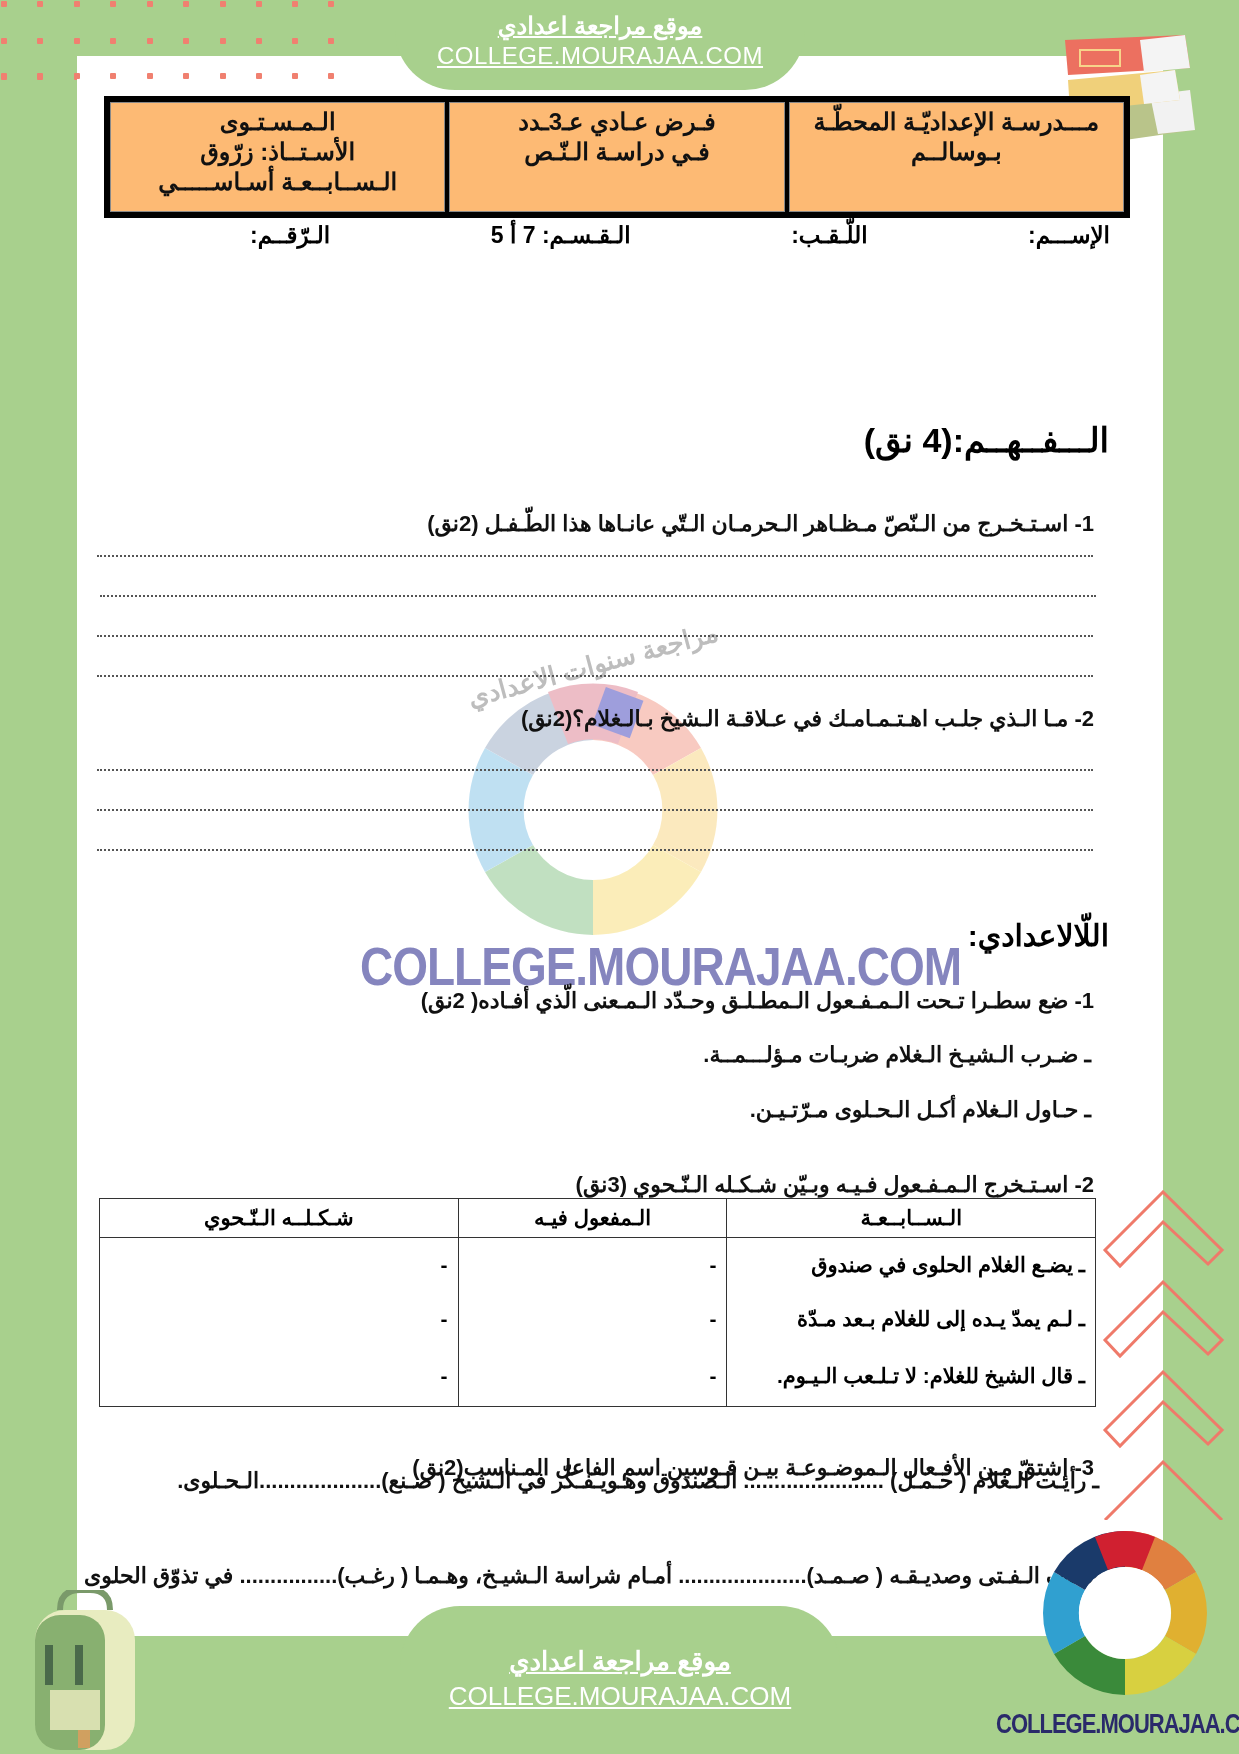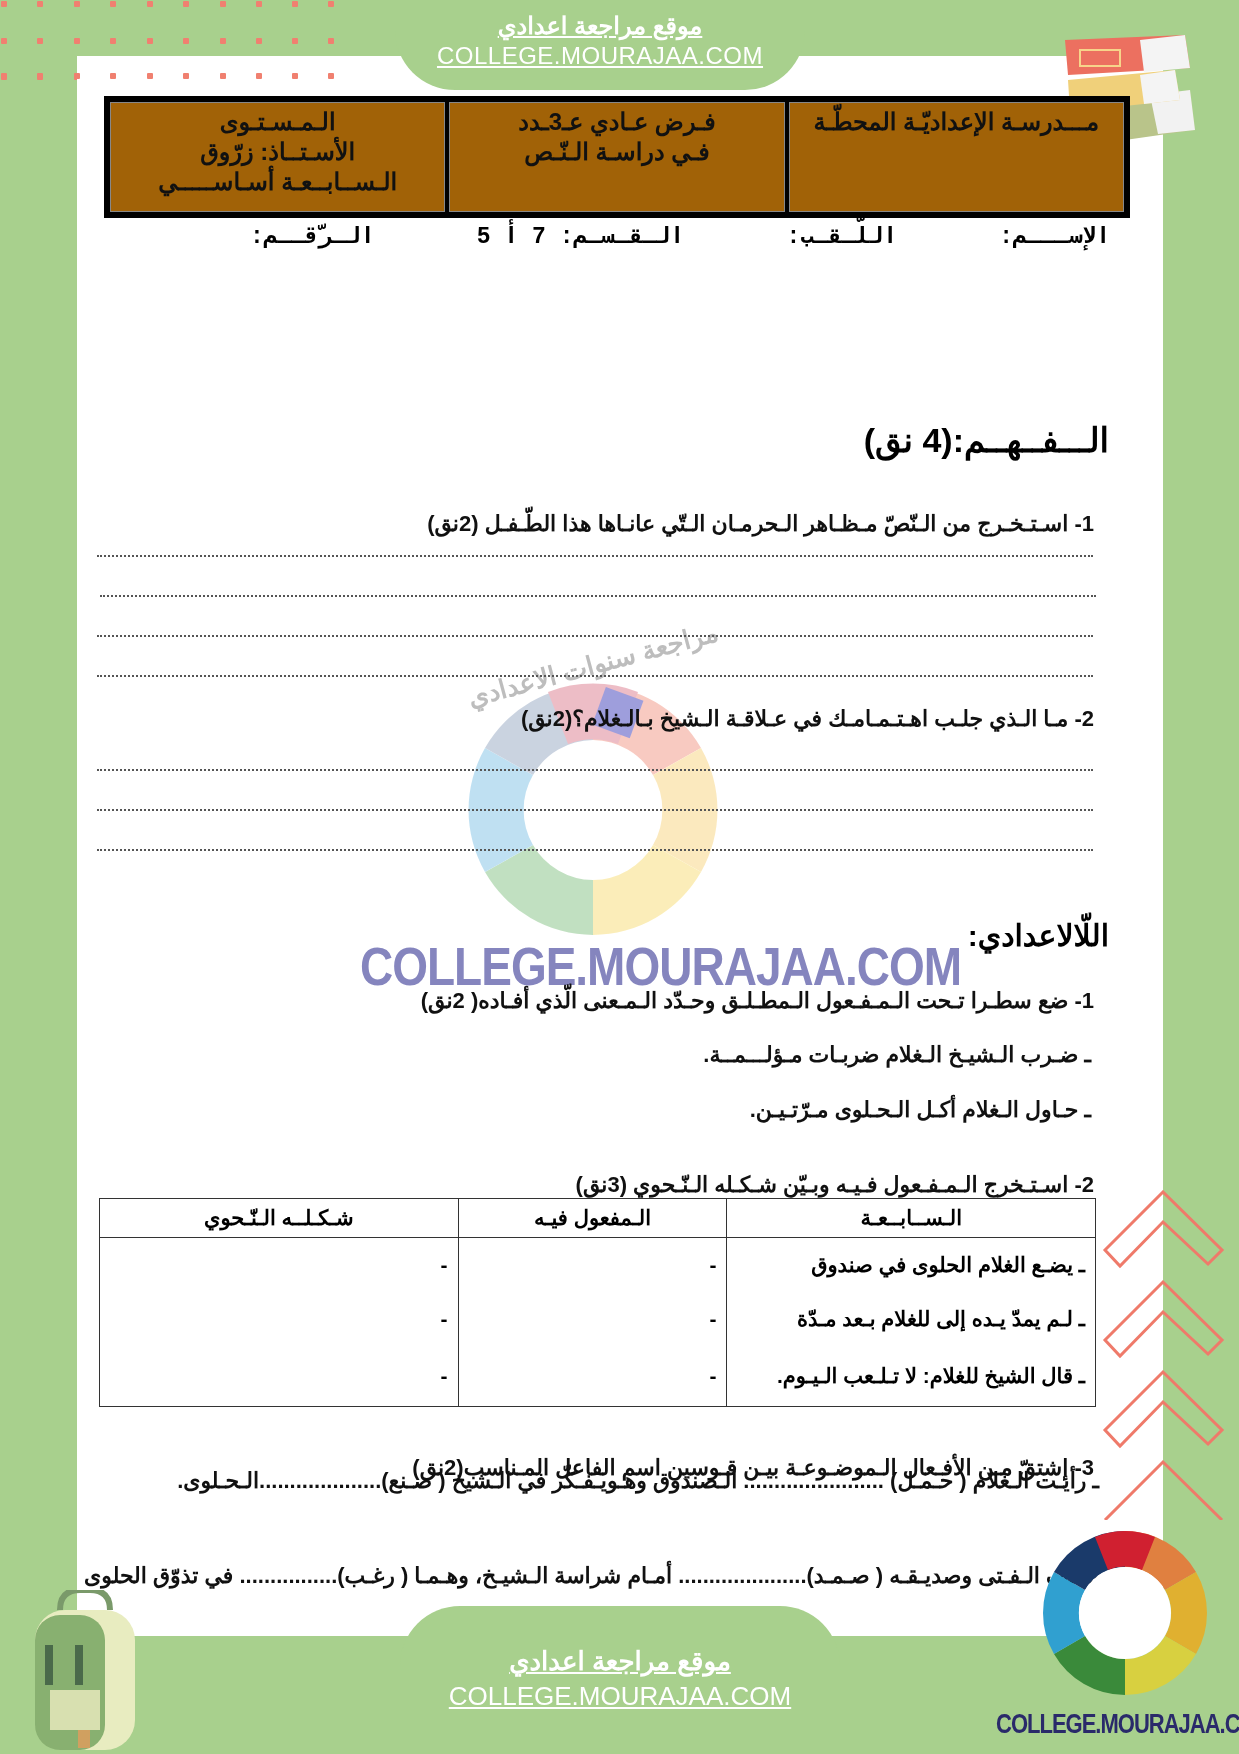--- a/index.html
+++ b/index.html
@@ -4,23 +4,23 @@
 <style>
   html, body { margin:0; padding:0; }
   body { width:1239px; height:1754px; position:relative; overflow:hidden; background:#a8d08d; font-family:"Liberation Sans", sans-serif; }
   .panel { position:absolute; left:77px; top:56px; width:1086px; height:1580px; background:#ffffff; }
   .dots { position:absolute; left:0; top:0; width:130px; height:90px; }
   .dot { position:absolute; width:6px; height:6px; background:#f08070; border-radius:1px; }
   .top-tab { position:absolute; left:395px; top:0; width:410px; height:90px; background:#a8d08d; border-radius:0 0 60px 60px; text-align:center; color:#fff; }
   .top-tab .ar { font-size:24px; font-weight:bold; text-decoration:underline; margin-top:12px; display:block; direction:rtl; }
   .top-tab .en { font-size:24px; text-decoration:underline; display:block; letter-spacing:0.5px; margin-top:2px; }
   .header-table { position:absolute; left:104px; top:96px; width:1026px; height:122px; border:4px solid #000; box-sizing:border-box; display:flex; direction:rtl; background:#000; gap:4px; padding:2px; }
-  .hcell { flex:1; background:#a16207; border:1px solid #888; text-align:center; font-size:24px; font-weight:bold; line-height:30px; padding-top:4px; direction:rtl; color:#111; }
+  .hcell { flex:1; background:#fdba74; border:1px solid #888; text-align:center; font-size:24px; font-weight:bold; line-height:30px; padding-top:4px; direction:rtl; color:#111; }
   .info-row { position:absolute; left:250px; top:222px; width:860px; display:flex; direction:rtl; justify-content:space-between; font-size:23px; font-weight:bold; }
-  .info-row span { white-space:pre;font-family:Liberation Mono, monospace; }
+  .info-row span { white-space:pre; }
   .section-title { position:absolute; right:130px; font-size:34px; font-weight:bold; direction:rtl; }
   .q { position:absolute; right:145px; font-size:22px; font-weight:bold; direction:rtl; white-space:nowrap; color:#111; }
   .dotline { position:absolute; left:97px; width:996px; border-top:2px dotted #555; height:0; }
   .watermark-text { position:absolute; left:360px; top:940px; font-size:46px; font-weight:bold; color:#7878b8; opacity:0.9; letter-spacing:-1px; font-family:"Liberation Sans", sans-serif; transform:scaleY(1.15); }
   table.grid { position:absolute; left:99px; top:1198px; width:997px; border-collapse:collapse; direction:rtl; font-size:21px; font-weight:bold; }
   table.grid th, table.grid td { border:1.5px solid #333; padding:0 10px; }
   table.grid th { height:38px; font-weight:bold; text-align:center; }
   table.grid td { height:54px; vertical-align:middle; }
   table.grid tbody tr td { border-top:none; border-bottom:none; }
   table.grid tbody tr:last-child td { border-bottom:1.5px solid #333; height:60px; }
@@ -93,20 +93,21 @@
   <path d="M28 60 L135 50 L140 80 L30 92 Z" fill="#f0d07a"></path>
   <path d="M100 55 L135 50 L140 80 L104 84 Z" fill="#f4f4f4"></path>
   <path d="M25 20 L145 15 L150 48 L28 55 Z" fill="#ec7060"></path>
   <path d="M100 20 L145 15 L150 48 L104 52 Z" fill="#f4f4f4"></path>
   <rect x="40" y="30" width="40" height="16" fill="none" stroke="#f7d48a" stroke-width="2"></rect>
 </svg>
 
 <div class="header-table">
   <div class="hcell">
     <div>مـــدرسـة الإعداديّـة المحطّـة</div>
+    <div>بـوسالــم</div>
   </div>
   <div class="hcell">
     <div>فـرض عـادي عـ3ـدد</div>
     <div>فـي دراسـة الـنّـص</div>
   </div>
   <div class="hcell">
     <div>الـمـسـتـوى</div>
     <div>الأسـتــاذ: زرّوق</div>
     <div>الـســابــعـة أسـاســـــي</div>
   </div>

